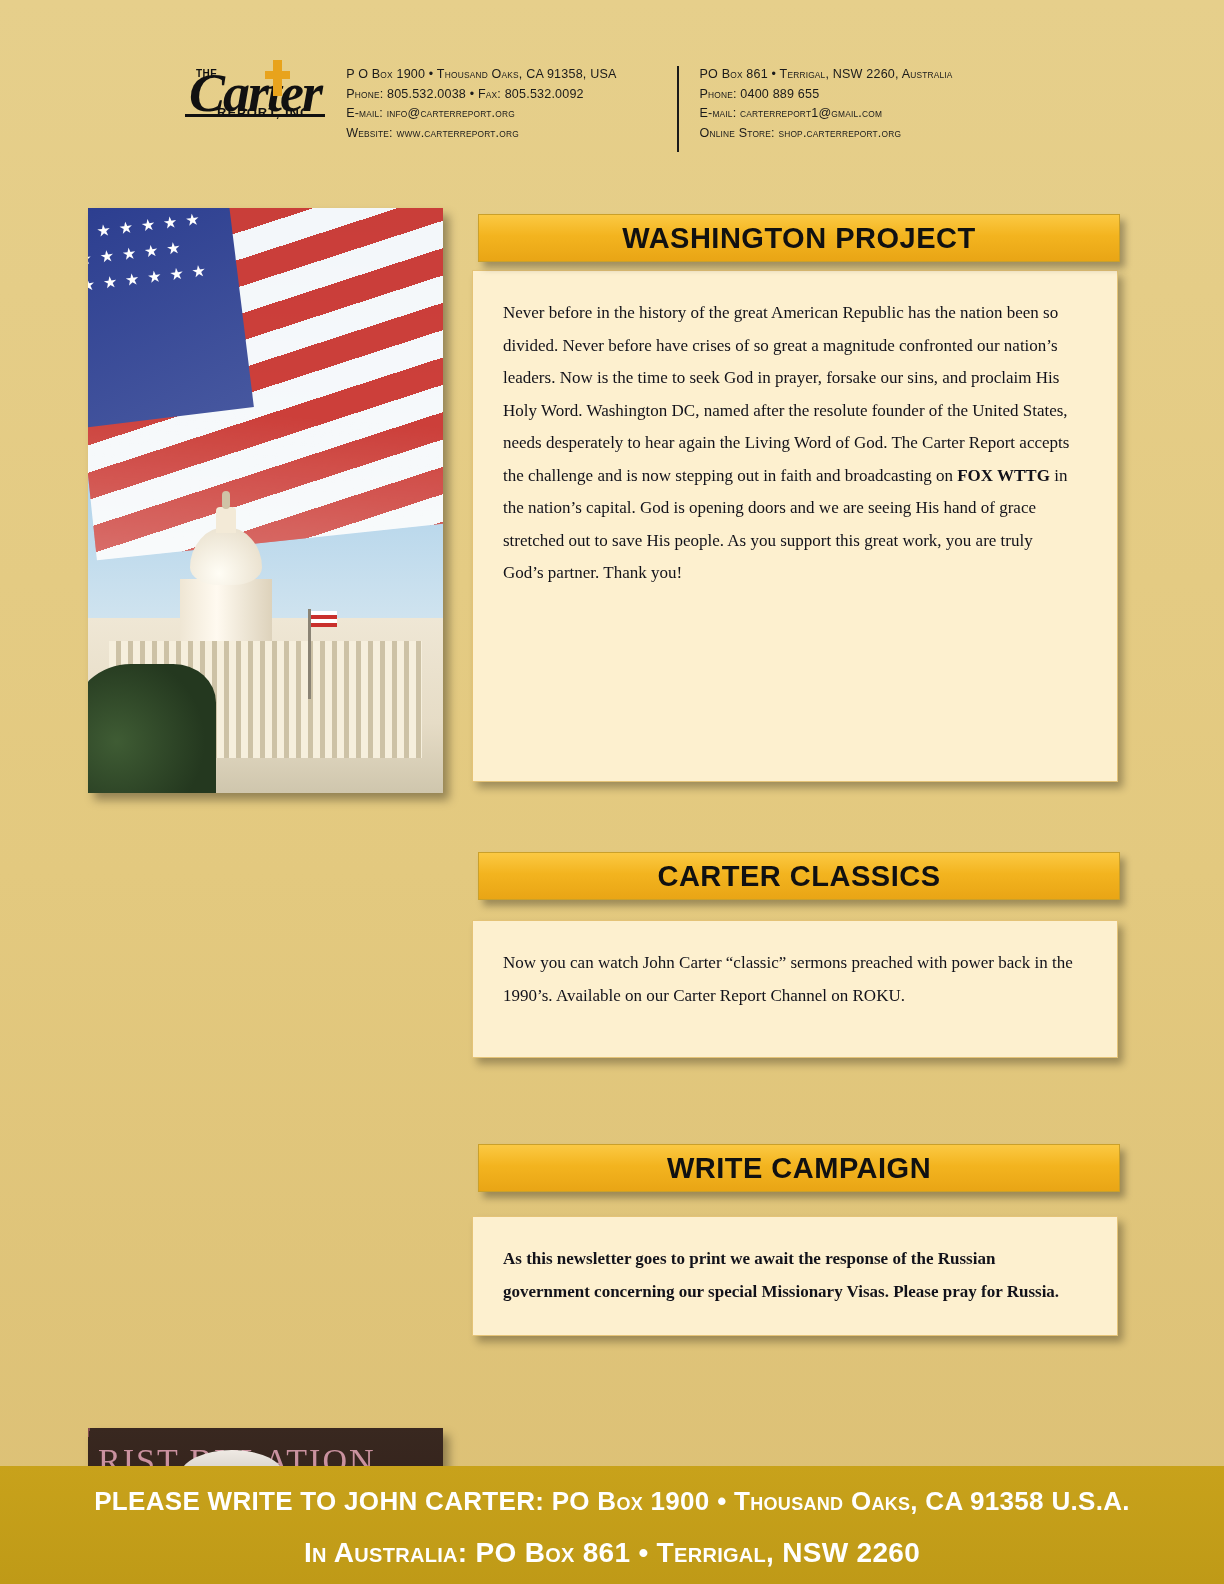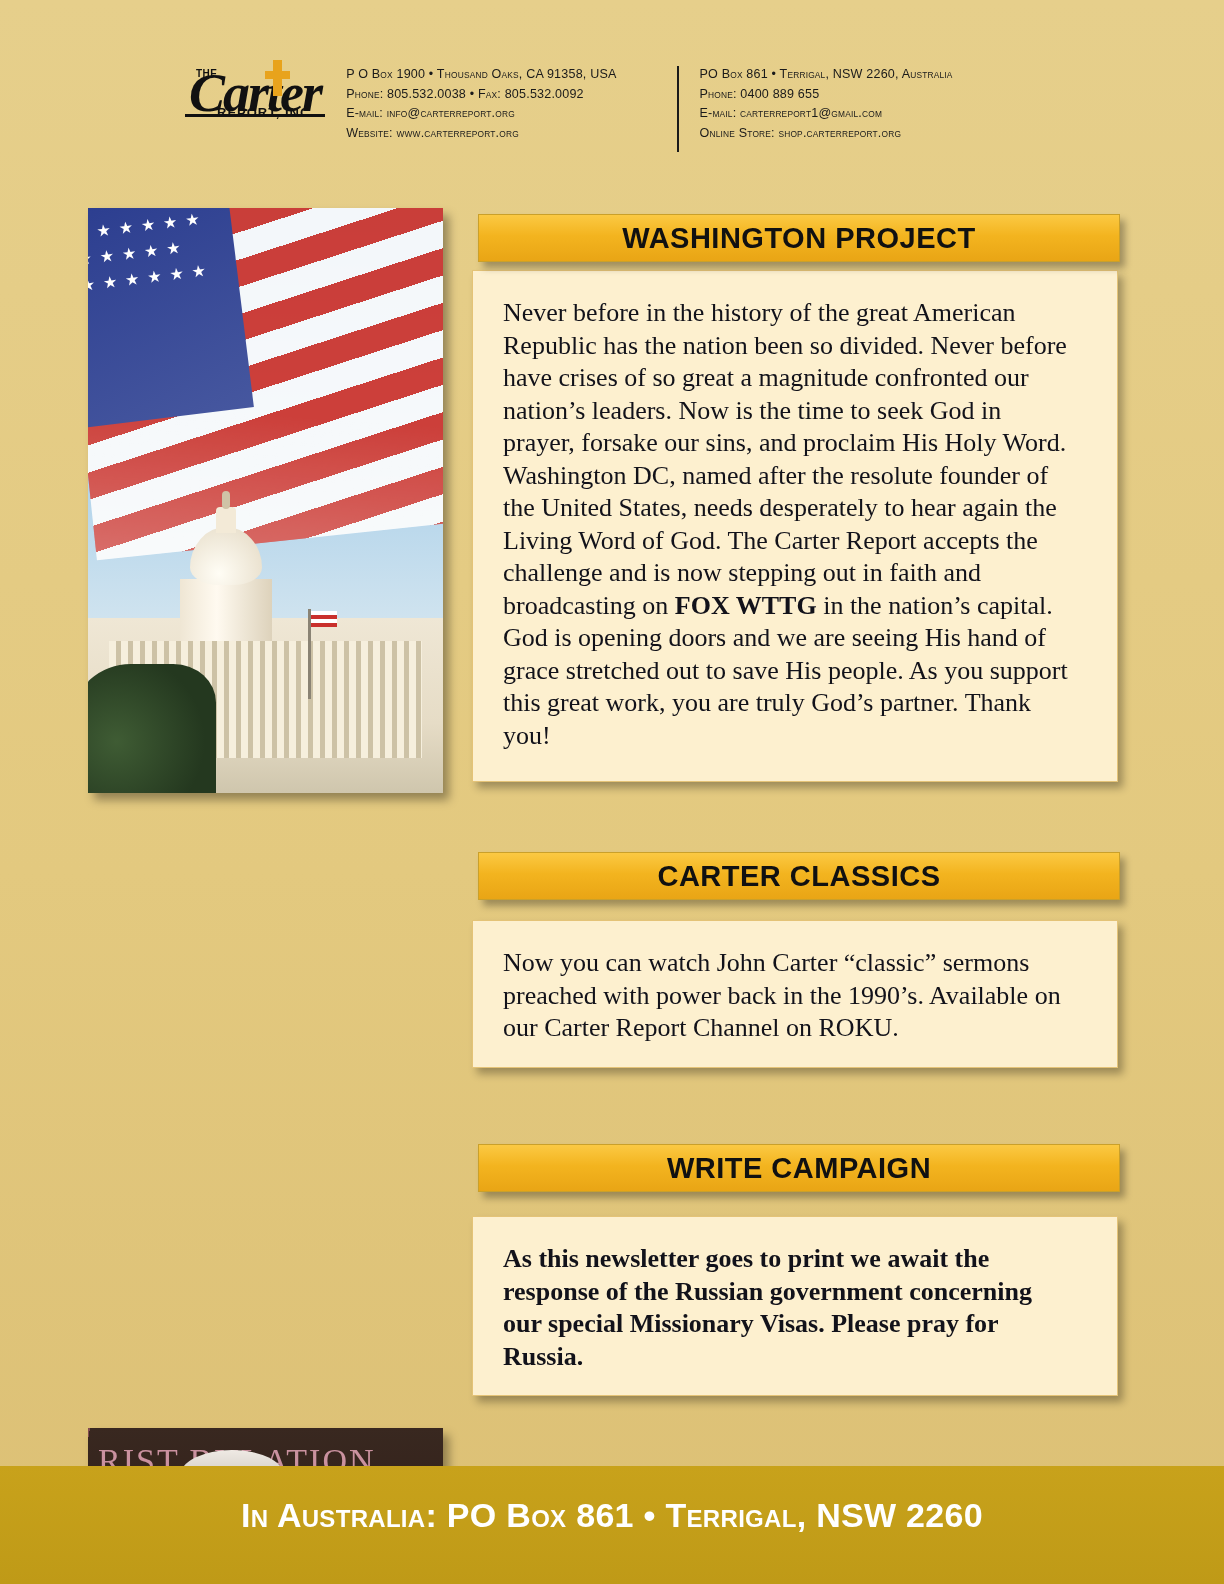--- a/index.html
+++ b/index.html
@@ -150,21 +150,21 @@
     color: #111;
     box-shadow: 5px 6px 7px rgba(0,0,0,.3);
     z-index: 3;
   }
   .panel-body {
     position: relative;
     background: #fdf0cf;
     border: 1px solid #e4c377;
     box-shadow: 5px 6px 8px rgba(0,0,0,.3);
     padding: 26px 42px 22px 30px;
-    font-size: 26px;
+    font-size: 17px;
     line-height: 32.5px;
     color: #12121a;
     z-index: 2;
   }
   .panel-body b { font-weight: bold; }
 
   
   .capitol {
     background: linear-gradient(180deg,#7fb4df 0%, #a9cfe9 40%, #cfe3ef 70%, #b8cdb0 100%);
     position: relative;
@@ -307,21 +307,21 @@
     height: 118px;
     background: linear-gradient(180deg,#c8a21b 0%, #bf9a17 100%);
     color: #fff;
     font-family: "Liberation Sans", sans-serif;
     font-weight: bold;
     text-align: center;
     padding-top: 20px;
     box-sizing: border-box;
   }
   .footer .l1 { font-size: 26px; letter-spacing: .3px; }
-  .footer .l2 { font-size: 34px; margin-top: 10px; letter-spacing: .3px; text-align: center; }
+  .footer .l2 { font-size: 28px; margin-top: 20px; letter-spacing: .3px; text-align: center; }
   .sc { font-variant: small-caps; }
 </style>
 </head>
 <body>
 
 <div class="page">
 
   <div class="header">
 
     <div class="logo">
@@ -386,16 +386,17 @@
     <div class="panel-title" style="width:640px; margin-left:6px;">CARTER CLASSICS</div>
     <div class="panel-body" style="width:646px; box-sizing:border-box; margin-top:20px; min-height:138px;">Now you can watch John Carter “classic” sermons preached with power back in the 1990’s. Available on our Carter Report Channel on ROKU.</div>
   </div>
 
   <div class="panel" style="left:472px; top:1144px; width:646px;">
     <div class="panel-title" style="width:640px; margin-left:6px;">WRITE CAMPAIGN</div>
     <div class="panel-body" style="width:646px; box-sizing:border-box; margin-top:24px; min-height:120px;font-weight:bold;">As this newsletter goes to print we await the response of the Russian government concerning our special Missionary Visas.  Please pray for Russia.</div>
   </div>
 
   <div class="footer">
+    <div class="l1 sc">PLEASE WRITE TO JOHN CARTER: PO Box 1900  •  Thousand Oaks, CA 91358 U.S.A.</div>
     <div class="l2 sc">In Australia: PO Box 861  •  Terrigal, NSW 2260</div>
   </div>
 
 </div>
 
 </body></html>

